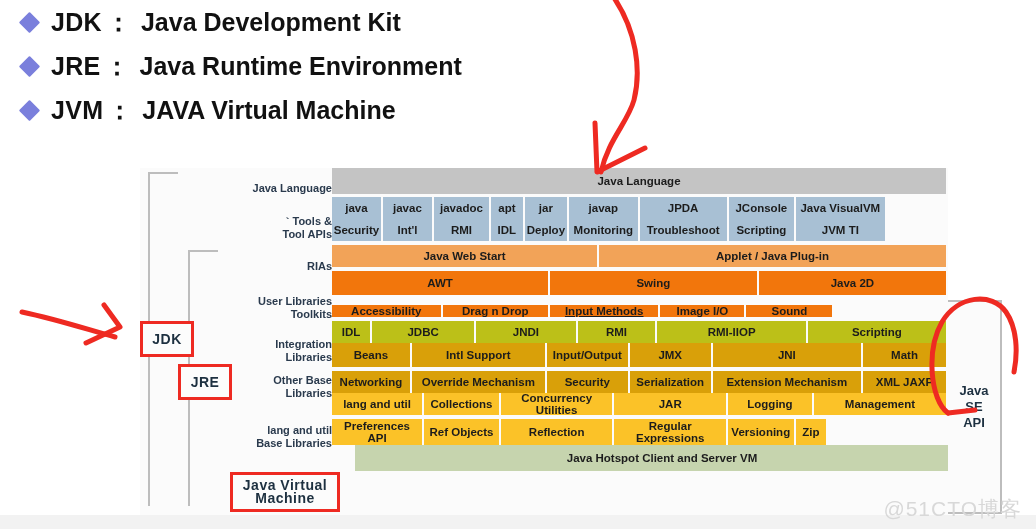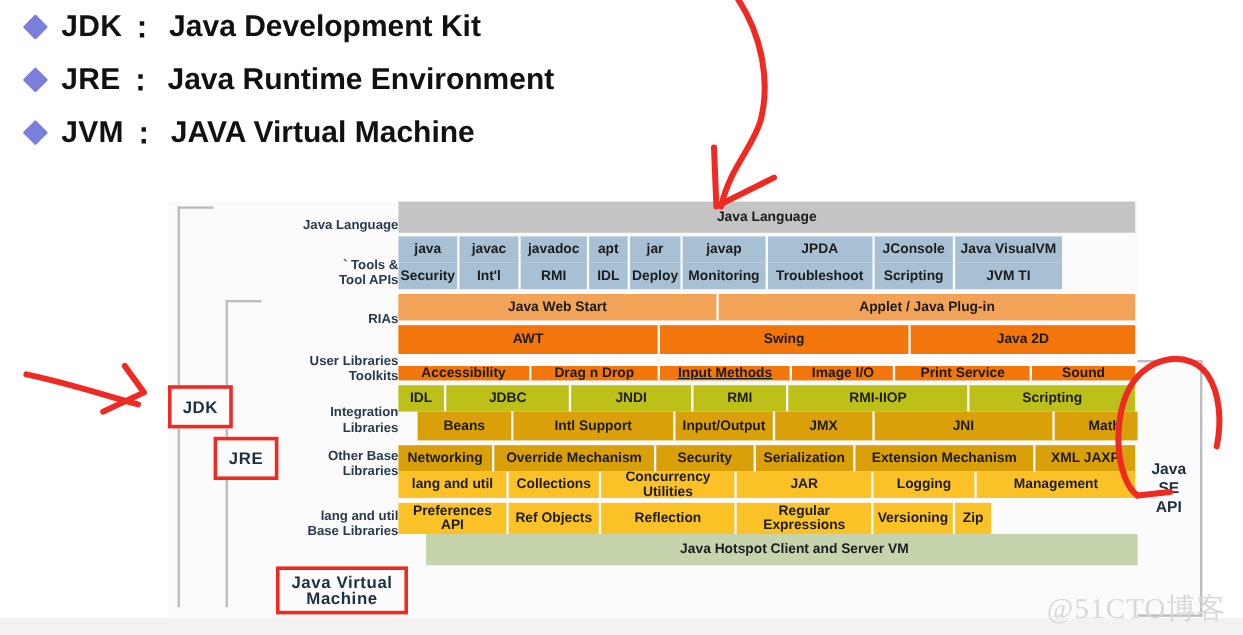--- a/index.html
+++ b/index.html
@@ -69,21 +69,21 @@
   #se-api span{
     font-size:13px;font-weight:bold;color:#1d3040;text-align:center;line-height:16px;
   }
 
   
   #annots{position:absolute;left:0;top:0;width:1036px;height:529px;pointer-events:none;}
 
   
   #watermark{
     position:absolute;right:14px;bottom:6px;
-    font-size:24px;color:#d8d8d8;font-family:Liberation Serif, serif;
+    font-size:21px;color:#d8d8d8;font-family:Liberation Sans, sans-serif;
     letter-spacing:1px;
   }
   #bottomstrip{position:absolute;left:0;bottom:0;width:1036px;height:14px;background:#f2f2f2;}
 </style>
 </head>
 <body>
 
 <div id="bullets">
   <div class="bullet-row">
     <span class="diamond"></span>
@@ -187,33 +187,32 @@
       <div class="band" style="height: 24px; justify-content: flex-end;">
         <div class="cell c-orng" style="flex: 0 0 35.5%;">AWT</div>
         <div class="cell c-orng" style="flex: 0 0 34%;">Swing</div>
         <div class="cell c-orng" style="flex: 0 0 30.5%;">Java 2D</div>
       </div>
       <div class="band" style="height: 22px; align-items: flex-end;">
         <div class="cell c-orng" style="flex: 0 0 18%;">Accessibility</div>
         <div class="cell c-orng" style="flex: 0 0 17.5%;">Drag n Drop</div>
         <div class="cell c-orng" style="flex: 0 0 18%; text-decoration: underline;">Input Methods</div>
         <div class="cell c-orng" style="flex: 0 0 14%;">Image I/O</div>
-        <div class="cell c-orng" style="flex: 0 0 18.5%;">Print Service</div>
         <div class="cell c-orng" style="flex: 0 0 14%;">Sound</div>
       </div>
       <div class="rowgap" style="height: 4px;"></div>
       <div class="band" style="height: 22px;">
         <div class="cell c-olive" style="flex: 0 0 6.5%;">IDL</div>
         <div class="cell c-olive" style="flex: 0 0 17%;">JDBC</div>
         <div class="cell c-olive" style="flex: 0 0 16.5%;">JNDI</div>
         <div class="cell c-olive" style="flex: 0 0 13%;">RMI</div>
         <div class="cell c-olive" style="flex: 0 0 24.5%;">RMI-IIOP</div>
         <div class="cell c-olive" style="flex: 0 0 22.5%;">Scripting</div>
       </div>
-      <div class="band" style="height: 24px; margin-left: 16px;">
+      <div class="band" style="height: 24px;">
         <div class="cell c-gold" style="flex: 0 0 13%;">Beans</div>
         <div class="cell c-gold" style="flex: 0 0 22%;">Intl Support</div>
         <div class="cell c-gold" style="flex: 0 0 13.5%;">Input/Output</div>
         <div class="cell c-gold" style="flex: 0 0 13.5%;">JMX</div>
         <div class="cell c-gold" style="flex: 0 0 24.5%;">JNI</div>
         <div class="cell c-gold" style="flex: 0 0 13.5%;">Math</div>
       </div>
       <div class="rowgap" style="height: 4px;"></div>
       <div class="band" style="height: 22px;">
         <div class="cell c-gold" style="flex: 0 0 13%;">Networking</div>

